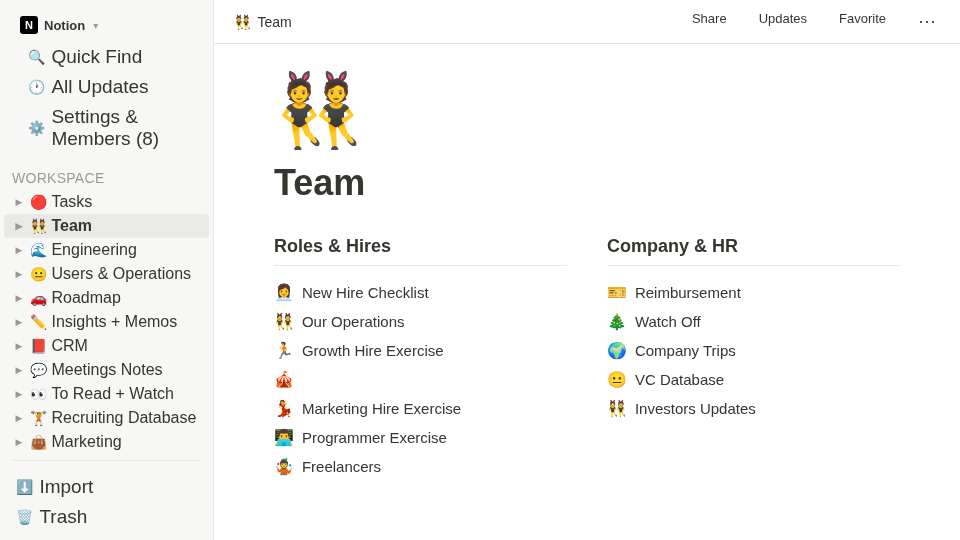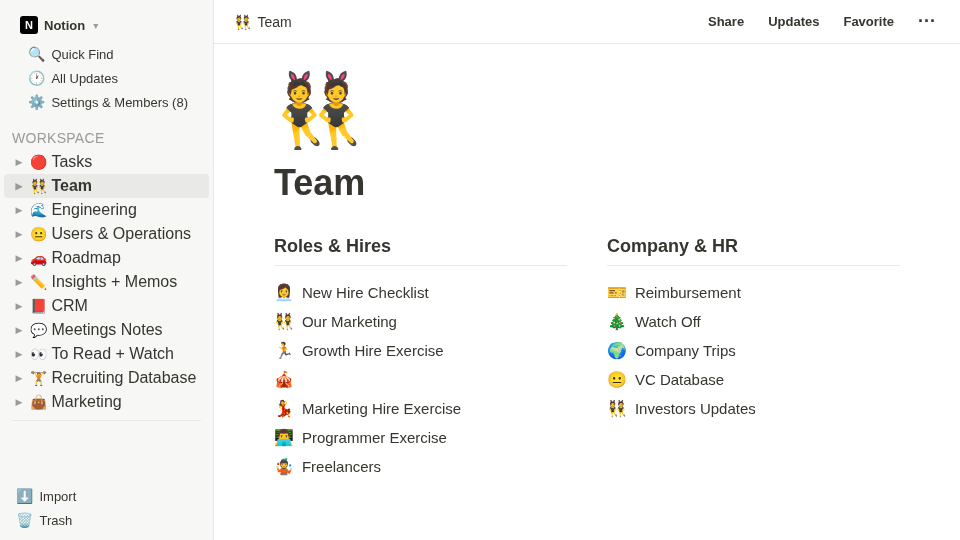--- a/index.html
+++ b/index.html
@@ -44,21 +44,21 @@
     .sidebar-nav-item {
       display: flex; align-items: center; gap: 6px;
       padding: 4px 8px 4px 12px;
       border-radius: 4px;
       cursor: pointer;
       font-size: 13px;
       color: #37352f;
       margin: 0 4px;
     }
     .sidebar-nav-item .nav-icon { font-size: 14px; flex-shrink: 0; }
-    .sidebar-nav-item .nav-label { font-size: 13px; }
+    .sidebar-nav-item .nav-label { font-size: 19px; }
 
     .sidebar-section-label {
       font-size: 14px; font-weight: 400; color: #9b9a97;
       padding: 10px 12px 4px 12px;
       letter-spacing: 0.02em;
     }
 
     .sidebar-workspace-item {
       display: flex; align-items: center; gap: 4px;
       padding: 3px 8px 3px 8px;
@@ -94,21 +94,21 @@
       padding: 8px 20px;
       border-bottom: 1px solid #e8e8e6;
       height: 44px;
       flex-shrink: 0;
     }
     .topbar-title {
       display: flex; align-items: center; gap: 6px;
       font-size: 14px; font-weight: 500; color: #37352f;
     }
     .topbar-actions {
-      display: flex; align-items: center; gap: 16px; font-weight: bold;
+      display: flex; align-items: flex-start; gap: 24px;
     }
     .topbar-action-btn {
       font-size: 13px; color: #37352f; cursor: pointer;
       padding: 2px 4px; border-radius: 3px;
     }
     .topbar-more { font-size: 18px; color: #37352f; cursor: pointer; }
 
     .content {
       flex: 1;
       overflow-y: auto;
@@ -277,21 +277,21 @@
 
       <div>
         <div class="section-heading">Roles &amp; Hires</div>
         <ul class="link-list">
           <li class="link-item">
             <span class="link-emoji">👩‍💼</span>
             <span class="link-text">New Hire Checklist</span>
           </li>
           <li class="link-item">
             <span class="link-emoji">👯</span>
-            <span class="link-text">Our Marketing</span>
+            <span class="link-text">Our Operations</span>
           </li>
           <li class="link-item">
             <span class="link-emoji">🏃</span>
             <span class="link-text">Growth Hire Exercise</span>
           </li>
           <li class="link-item">
             <span class="link-emoji">🎪</span>
           </li>
           <li class="link-item">
             <span class="link-emoji">💃</span>

